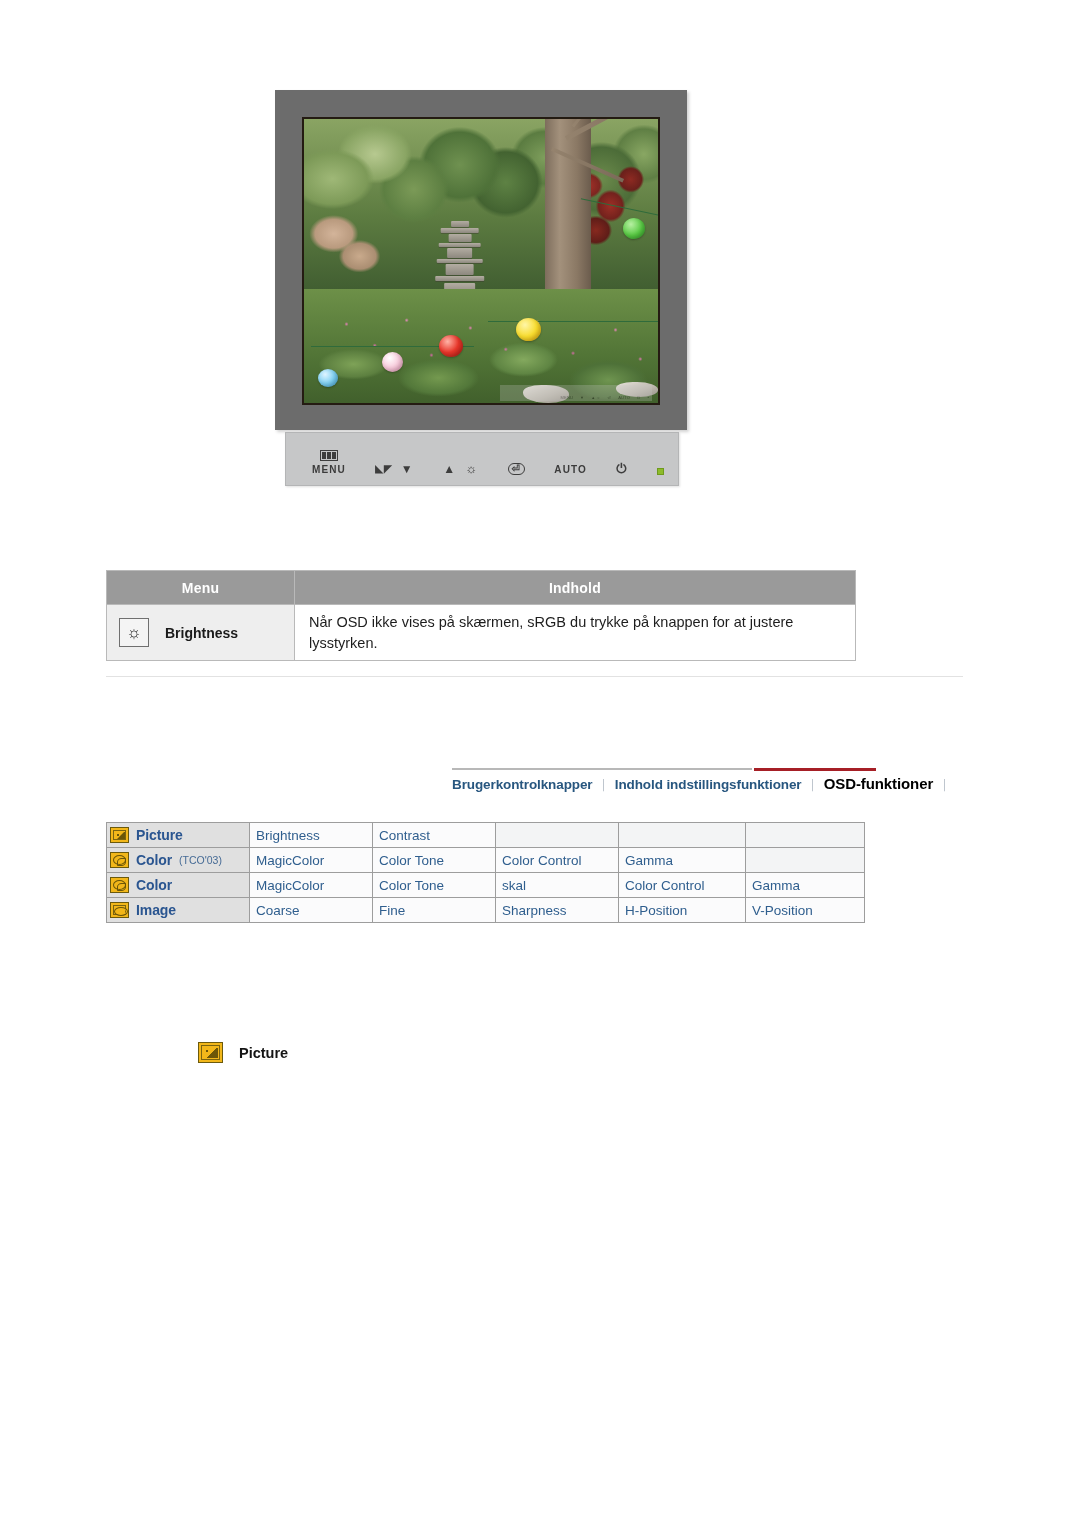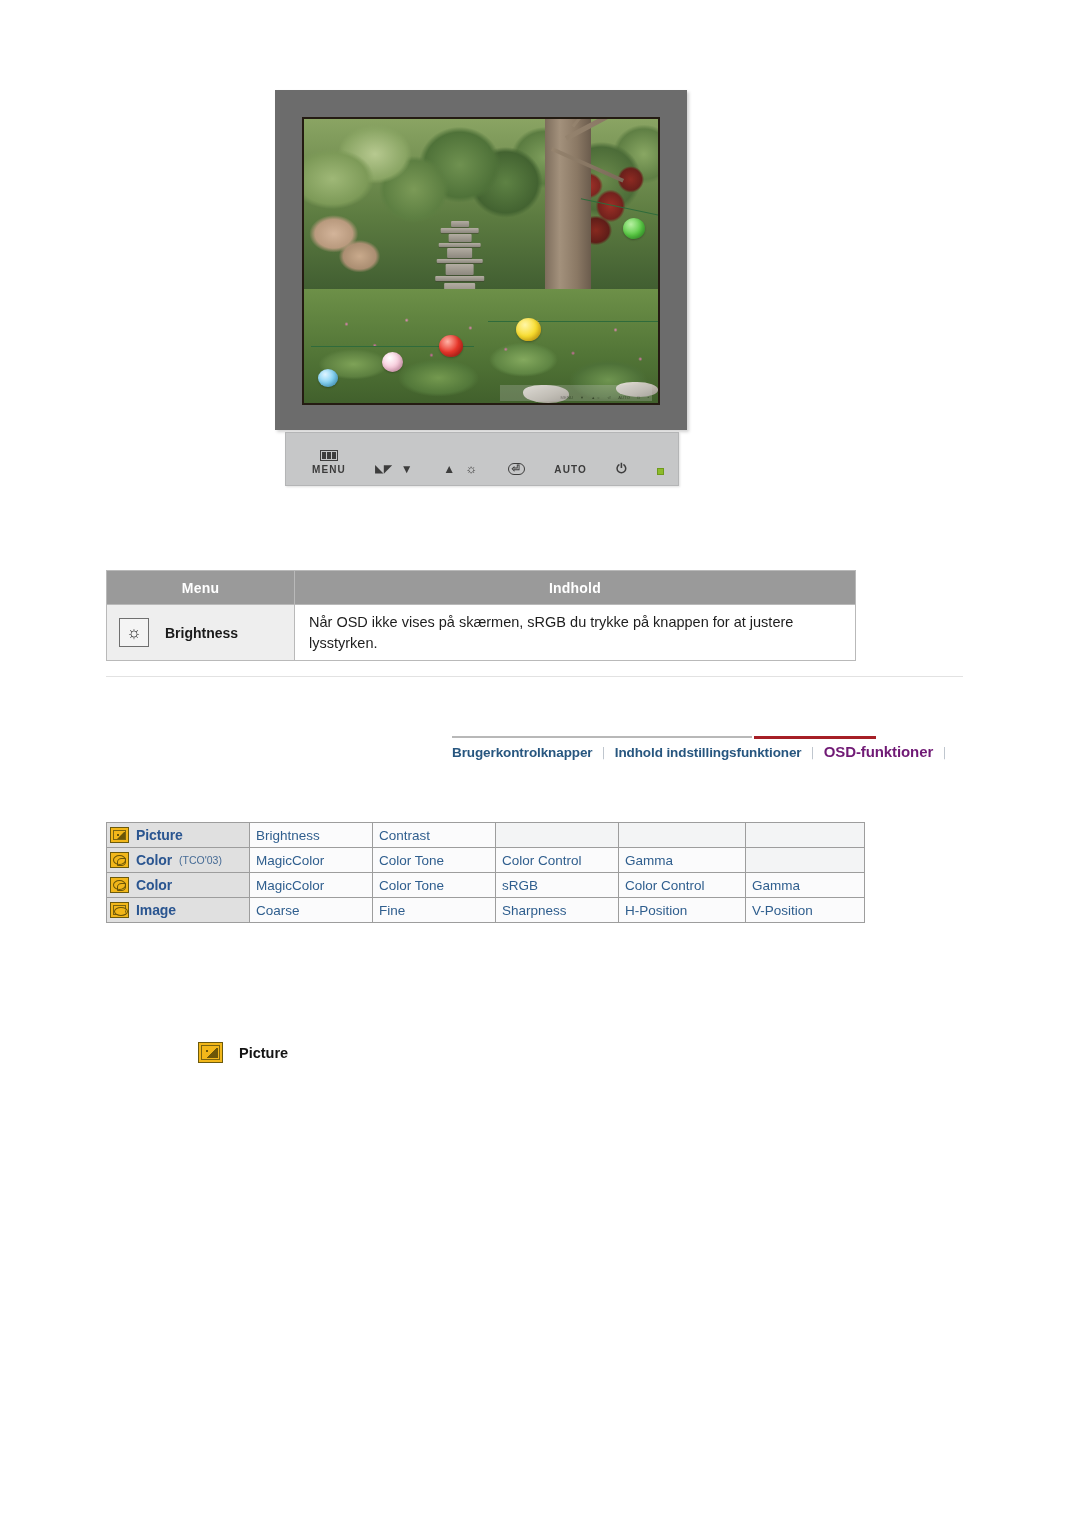--- a/index.html
+++ b/index.html
@@ -258,21 +258,21 @@
     top: 676px;
     width: 857px;
     height: 1px;
     background: #e2e2e2;
   }
 
   
   #nav-strip {
     position: absolute;
     left: 452px;
-    top: 736px;
+    top: 768px;
     width: 428px;
     height: 34px;
   }
   #nav-rule-left {
     position: absolute;
     left: 0; top: 0;
     width: 300px; height: 2px;
     background: #b8b8b8;
   }
   #nav-rule-red {
@@ -289,21 +289,21 @@
     gap: 0;
     white-space: nowrap;
   }
   .nav-link {
     font-size: 13.5px;
     color: #27567f;
     font-weight: 600;
     letter-spacing: -0.1px;
   }
   .nav-link.active {
-    color: #701a75;
+    color: #000000;
     font-size: 15px;
     font-weight: 600;
   }
   .nav-sep {
     font-size: 11px;
     color: #9aa6b3;
     padding: 0 8px;
   }
 
   
@@ -626,21 +626,21 @@
 
     <tr>
       <td class="label-cell">
         <span class="label-inner">
           <span class="osd-icon ic-color"></span>
           <span class="label-text">Color</span>
         </span>
       </td>
       <td>MagicColor</td>
       <td>Color Tone</td>
-      <td>sRGB</td>
+      <td>skal</td>
       <td>Color Control</td>
       <td>Gamma</td>
     </tr>
 
     <tr>
       <td class="label-cell">
         <span class="label-inner">
           <span class="osd-icon ic-image"></span>
           <span class="label-text">Image</span>
         </span>

